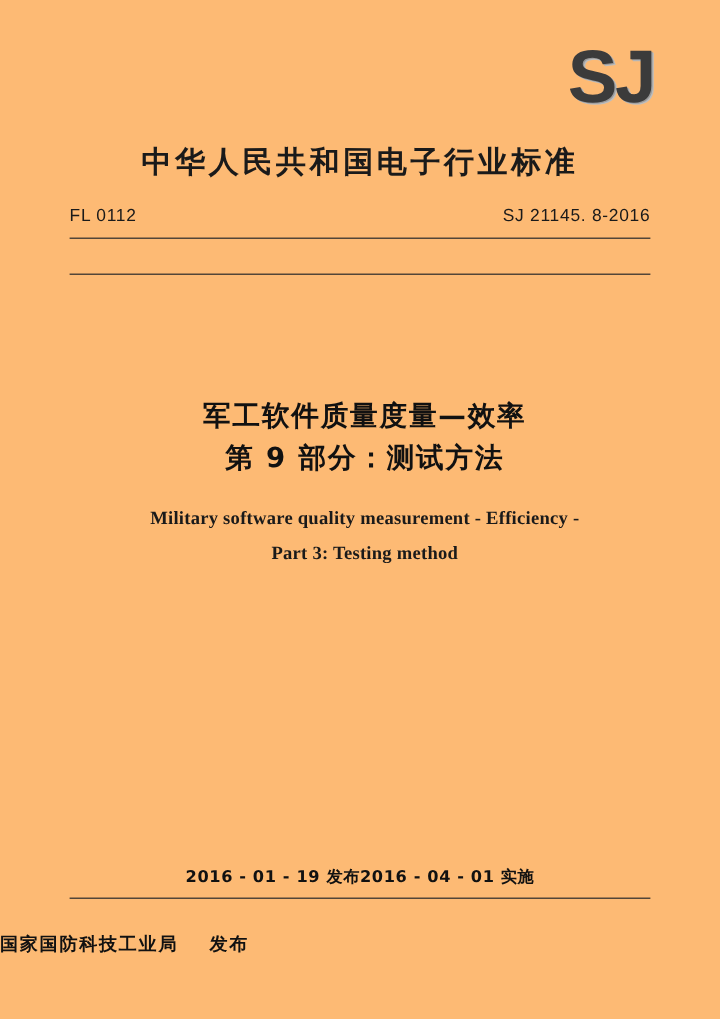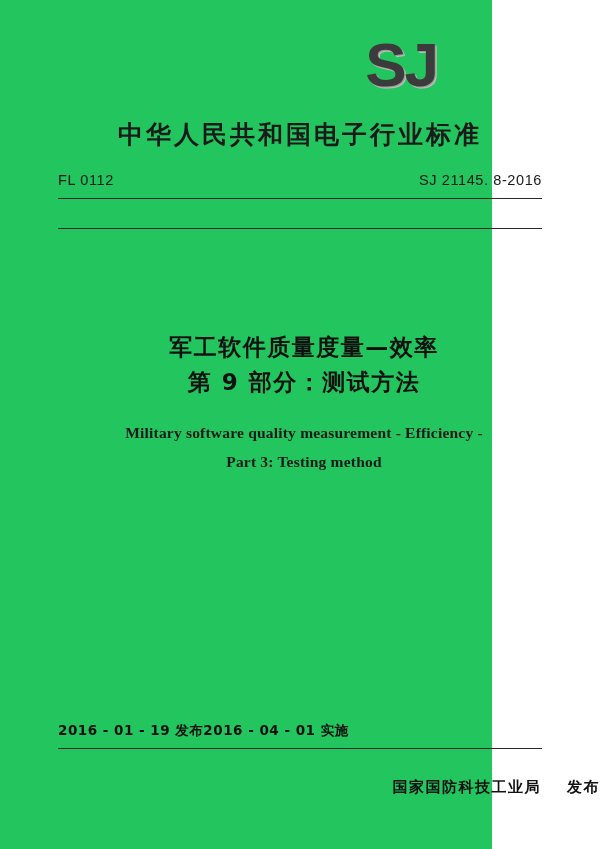--- a/index.html
+++ b/index.html
@@ -9,23 +9,23 @@
   body {
     width: 600px;
     height: 849px;
     background: #ffffff;
     font-family: "Liberation Sans", sans-serif;
     color: #000000;
     overflow: hidden;
   }
   .page {
     position: relative;
-    width: 492px;
+    width: 600px;
     height: 849px;
-    background: #22c55e;
+    background: #fdba74;
     box-sizing: border-box;
   }
 
   
   .logo {
     position: absolute;
     top: 34px;
     right: 55px;
     font-family: "Liberation Sans", sans-serif;
     font-size: 62px;
@@ -101,38 +101,38 @@
     color: #1a1a1a;
   }
 
   
   .dates-row {
     position: absolute;
     top: 722px;
     left: 58px;
     width: 484px;
     display: flex;
-    justify-content: flex-start;
+    justify-content: center;
     align-items: baseline;
     font-family: "DejaVu Sans", sans-serif;
     font-size: 13.5px;
     font-weight: bold;
     letter-spacing: 0.5px;
     color: #111;
   }
 
   .rule-bottom { top: 748px; }
 
   
   .publisher {
     position: absolute;
     top: 778px;
     left: 0;
     width: 600px;
-    text-align: right;
+    text-align: left;
     font-family: "DejaVu Sans", sans-serif;
     font-size: 15px;
     font-weight: bold;
     letter-spacing: 1.5px;
     color: #111;
   }
   .publisher .gap {
     display: inline-block;
     width: 26px;
   }

